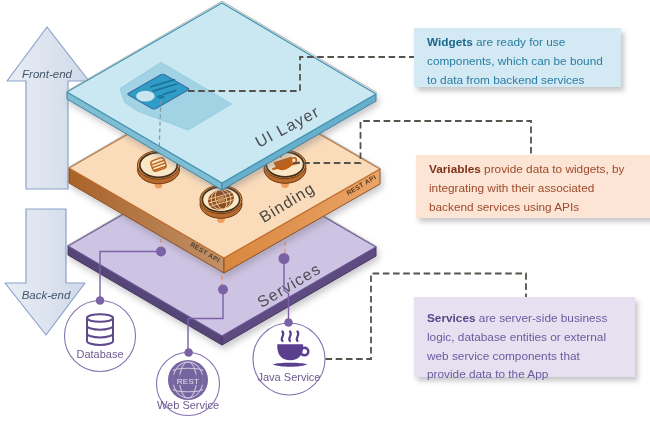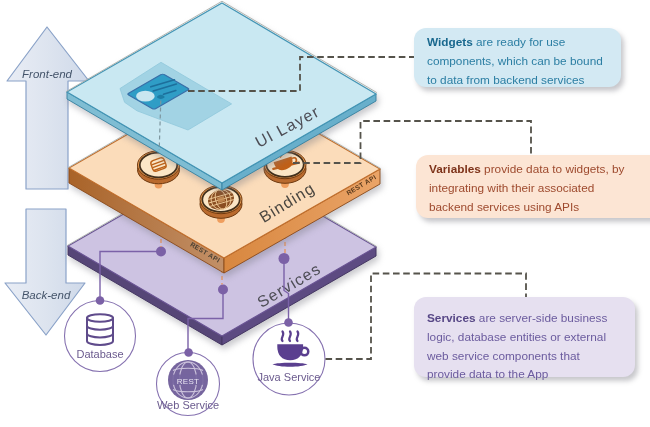--- a/index.html
+++ b/index.html
@@ -1,19 +1,19 @@
 <!DOCTYPE html>
 <html><head>
 <meta charset="utf-8">
 <style>
   html,body{margin:0;padding:0;background:#fff;}
   #stage{position:relative;width:650px;height:427px;overflow:hidden;background:#fff;
          font-family:"Liberation Sans",sans-serif;}
   svg{position:absolute;left:0;top:0;}
-  .box{position:absolute;box-sizing:border-box;border-radius:12px;
+  .box{position:absolute;box-sizing:border-box;border-radius:0;
        font:11.8px/18.8px "Liberation Sans",sans-serif;
        padding:5px 6px 4px 13px;
        box-shadow:3px 4px 5px rgba(130,130,140,.45);}
   .bxblue{left:414px;top:28px;width:207px;height:59px;background:#d3e9f3;color:#2b7ea3;}
   .bxblue b{color:#19688e;}
   .bxorange{left:416px;top:155px;width:275px;height:63px;background:#fce5d4;color:#9e4a2e;}
   .bxorange b{color:#7e331a;}
   .bxpurple{left:414px;top:297px;width:221px;height:80px;background:#e6e0f0;color:#6b5b9e;padding-top:12px;}
   .bxpurple b{color:#584887;}
 </style>

